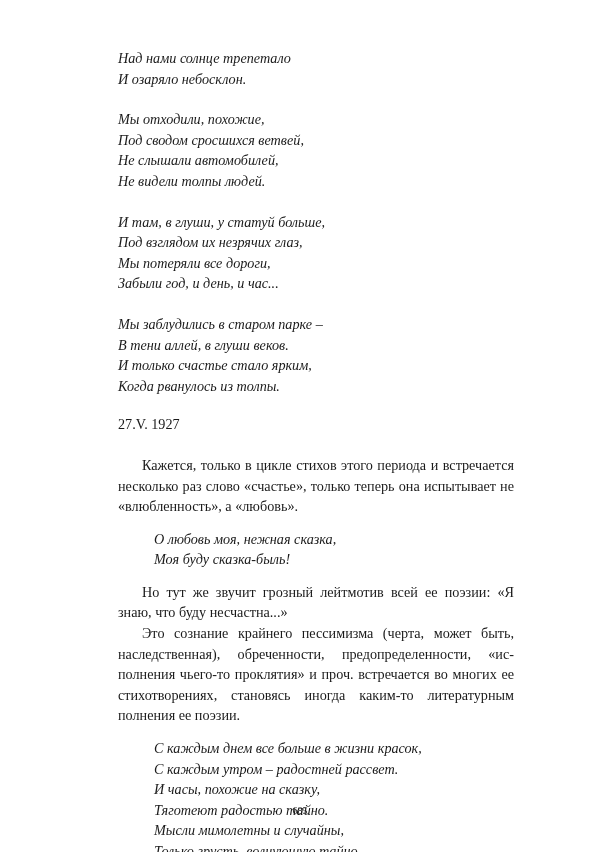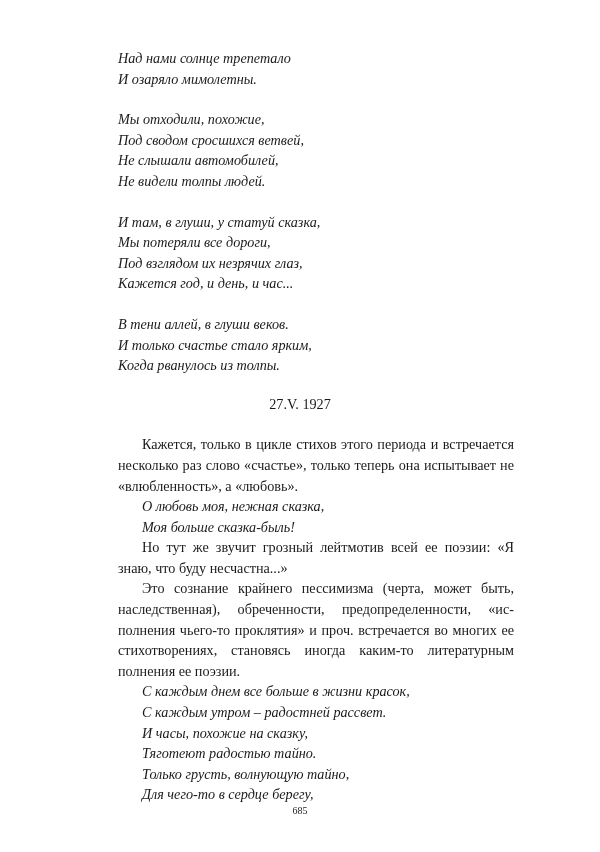--- a/index.html
+++ b/index.html
@@ -25,21 +25,21 @@
   .verse {
     font-style: italic;
     font-size: 14.2px;
     line-height: 20.6px;
     margin: 0;
   }
   .stanza-gap {
     height: 20px;
   }
   .date-line {
-    text-align: center;
+    text-align: left;
     font-size: 14.2px;
     line-height: 20.6px;
     margin-top: 18px;
     padding-right: 32px;
   }
   .prose {
     font-size: 14.2px;
     line-height: 20.6px;
     text-align: justify;
     text-justify: inter-word;
@@ -47,21 +47,21 @@
     text-indent: 24px;
     hyphens: manual;
   }
   .prose.first {
     margin-top: 20px;
   }
   .quote-block {
     font-style: italic;
     font-size: 14.2px;
     line-height: 20.6px;
-    margin: 0;
+    margin: 12px;
     padding-left: 24px;
   }
   .quote-line {
     white-space: pre-wrap;
   }
   .folio {
     position: absolute;
     bottom: 36px;
     left: 0;
     right: 0;
@@ -71,69 +71,71 @@
 </style>
 </head>
 <body>
 
 <div class="page">
 
   <div>
 
     <div>
       <div class="verse">Над нами солнце трепетало</div>
-      <div class="verse">И озаряло мимолетны.</div>
+      <div class="verse">И озаряло небосклон.</div>
     </div>
 
     <div class="stanza-gap"></div>
 
     <div>
       <div class="verse">Мы отходили, похожие,</div>
       <div class="verse">Под сводом сросшихся ветвей,</div>
       <div class="verse">Не слышали автомобилей,</div>
       <div class="verse">Не видели толпы людей.</div>
     </div>
 
     <div class="stanza-gap"></div>
 
     <div>
-      <div class="verse">И там, в глуши, у статуй сказка,</div>
+      <div class="verse">И там, в глуши, у статуй больше,</div>
+      <div class="verse">Под взглядом их незрячих глаз,</div>
       <div class="verse">Мы потеряли все дороги,</div>
-      <div class="verse">Под взглядом их незрячих глаз,</div>
-      <div class="verse">Кажется год, и день, и час...</div>
+      <div class="verse">Забыли год, и день, и час...</div>
     </div>
 
     <div class="stanza-gap"></div>
 
     <div>
+      <div class="verse">Мы заблудились в старом парке –</div>
       <div class="verse">В тени аллей, в глуши веков.</div>
       <div class="verse">И только счастье стало ярким,</div>
       <div class="verse">Когда рванулось из толпы.</div>
     </div>
 
     <div class="date-line">27.V. 1927</div>
 
   </div>
 
   <p class="prose first">Кажется, только в цикле стихов этого периода и встреча­ется несколько раз слово «счастье», только теперь она испы­тывает не «влюбленность», а «любовь».</p>
 
   <div class="quote-block">
     <div class="quote-line">О любовь моя, нежная сказка,</div>
-    <div class="quote-line">Моя больше сказка-быль!</div>
+    <div class="quote-line">Моя буду сказка-быль!</div>
   </div>
 
   <p class="prose">Но тут же звучит грозный лейтмотив всей ее поэзии: «Я знаю, что буду несчастна...»</p>
 
   <p class="prose">Это сознание крайнего пессимизма (черта, может быть, наследственная), обреченности, предопределенности, «ис­полнения чьего-то проклятия» и проч. встречается во мно­гих ее стихотворениях, становясь иногда каким-то лите­ратурным полнения ее поэзии.</p>
 
   <div class="quote-block">
     <div class="quote-line">С каждым днем все больше в жизни красок,</div>
     <div class="quote-line">С каждым утром – радостней рассвет.</div>
     <div class="quote-line">И часы, похожие на сказку,</div>
     <div class="quote-line">Тяготеют радостью тайно.</div>
+    <div class="quote-line">Мысли мимолетны и случайны,</div>
     <div class="quote-line">Только грусть, волнующую тайно,</div>
     <div class="quote-line">Для чего-то в сердце берегу,</div>
 
   </div>
 
   <div class="folio">685</div>
 
 </div>
 
 </body></html>

